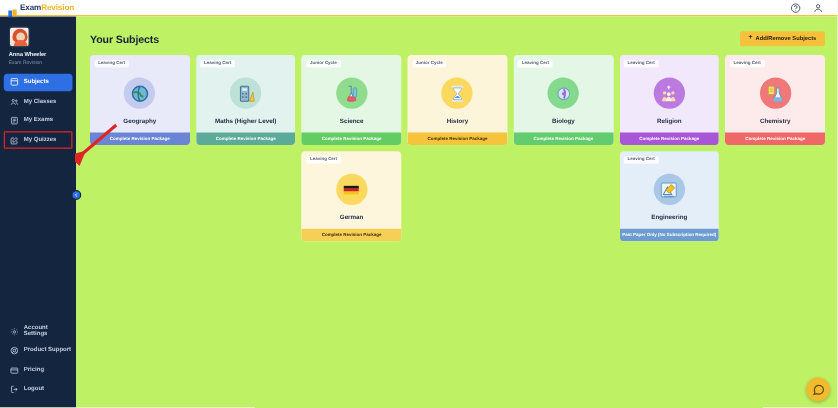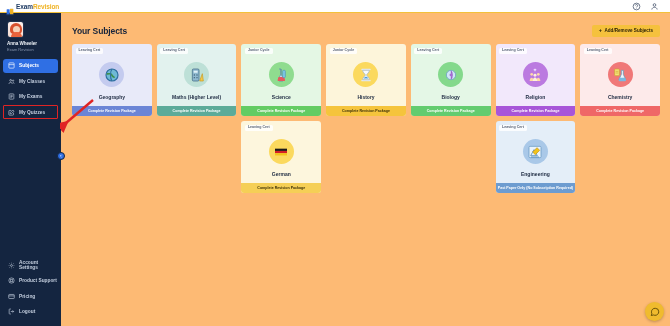--- a/index.html
+++ b/index.html
@@ -71,21 +71,21 @@
     position: absolute; right: -4px; top: 139px;
     width: 8px; height: 8px; border-radius: 50%;
     background: #2f6fe4; border: 1px solid #142540;
     display:flex; align-items:center; justify-content:center;
     cursor: pointer; z-index: 6;
   }
   .collapse-handle svg { width:4px; height:4px; color:#fff; display:block;}
 
   
   .main {
-    flex: 1; background: #fdba74;
+    flex: 1; background: #bef264;
     padding: 10px 10px 0 11px;
     overflow: hidden; position: relative;
   }
   .main-head { display:flex; align-items:center; height:16px; }
   .page-title { font-size: 8.5px; font-weight: 700; color: #16243b; letter-spacing: -0.1px; }
   .btn-add {
     margin-left:auto; background:#f5c13d; color:#2b2207;
     font-size:4.6px; font-weight:700; border:none; border-radius:2px;
     padding: 3.5px 7px; display:flex; align-items:center; gap:2.5px;
     cursor:pointer; line-height:1;

